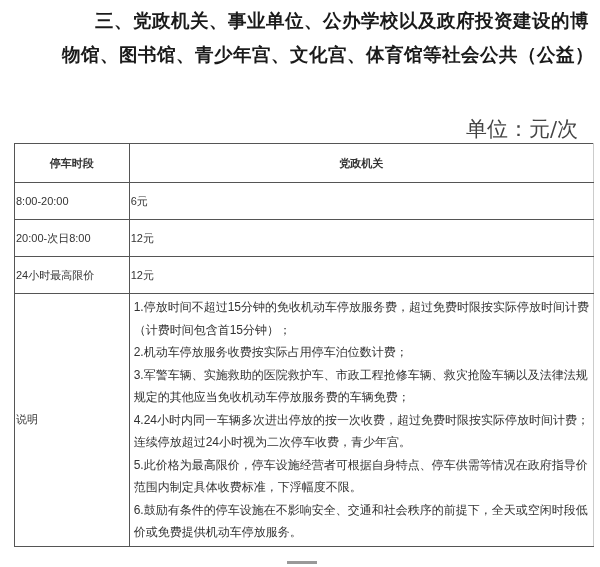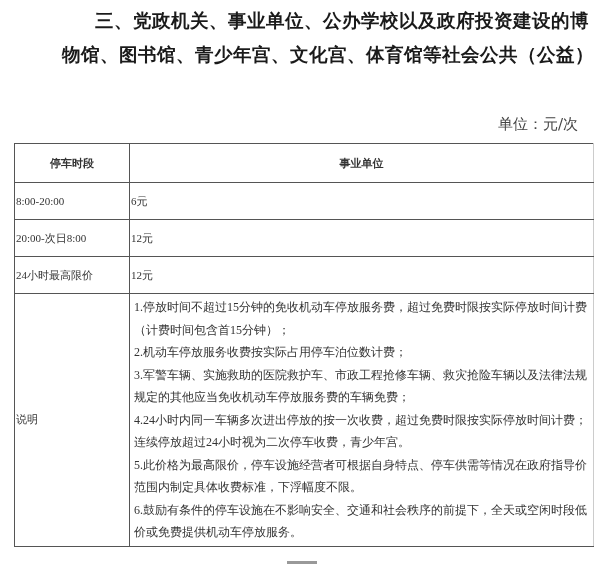--- a/index.html
+++ b/index.html
@@ -1,23 +1,23 @@
 <!DOCTYPE html>
 <html><head>
 <meta charset="utf-8">
 <style>
   html, body { margin: 0; padding: 0; background: #ffffff; }
   body { width: 600px; height: 567px; overflow: hidden; position: relative;
          font-family: "DejaVu Serif", "Liberation Serif", serif; color: #222; }
   .heading { position: absolute; left: 30px; top: 4px; width: 560px;
              font-size: 18.5px; line-height: 34px; font-weight: bold; color: #1a1a1a; letter-spacing: 0.5px; margin-left: 32px; }
   .heading .line1 { padding-left: 33px; }
-  .unit { position: absolute; right: 22px; top: 115px; font-size: 15px; color: #444; }
+  .unit { position: absolute; right: 22px; top: 115px; font-size: 21px; color: #444; }
   table.fees { position: absolute; left: 14px; top: 143px; width: 580px; border-collapse: collapse;
-               font-family: Liberation Serif, serif; font-size: 11px; color: #333; }
+               font-family: Liberation Sans, sans-serif; font-size: 11px; color: #333; }
   table.fees td, table.fees th { border: 1px solid #555; }
   table.fees tr td:last-child, table.fees tr th:last-child { border-right: 1px solid #ccc; }
   table.fees tr:first-child th { border-top: 1px solid #555; }
   table.fees th { font-weight: bold; height: 36px; text-align: center; }
   table.fees td { height: 34px; text-align: left; }
   .col1 { width: 112px; }
   td.notes { text-align: left; padding: 2px 4px; height: auto; vertical-align: top; }
   .note-line { line-height: 22.5px; font-size: 12px; white-space: nowrap; }
   .bottom-mark { position: absolute; top: 561px; left: 287px; width: 30px; height: 3px; background: #999; }
 </style>
@@ -28,21 +28,21 @@
   <div class="line1">三、党政机关、事业单位、公办学校以及政府投资建设的博</div>
   <div>物馆、图书馆、青少年宫、文化宫、体育馆等社会公共（公益）</div>
 </div>
 
 <div class="unit">单位：元/次</div>
 
 <table class="fees">
   <tbody>
       <tr>
     <th class="col1">停车时段</th>
-    <th>事业单位</th>
+    <th>党政机关</th>
   </tr>
   <tr>
     <td>8:00-20:00</td>
     <td>6元</td>
   </tr>
   <tr>
     <td>20:00-次日8:00</td>
     <td>12元</td>
   </tr>
   <tr>

